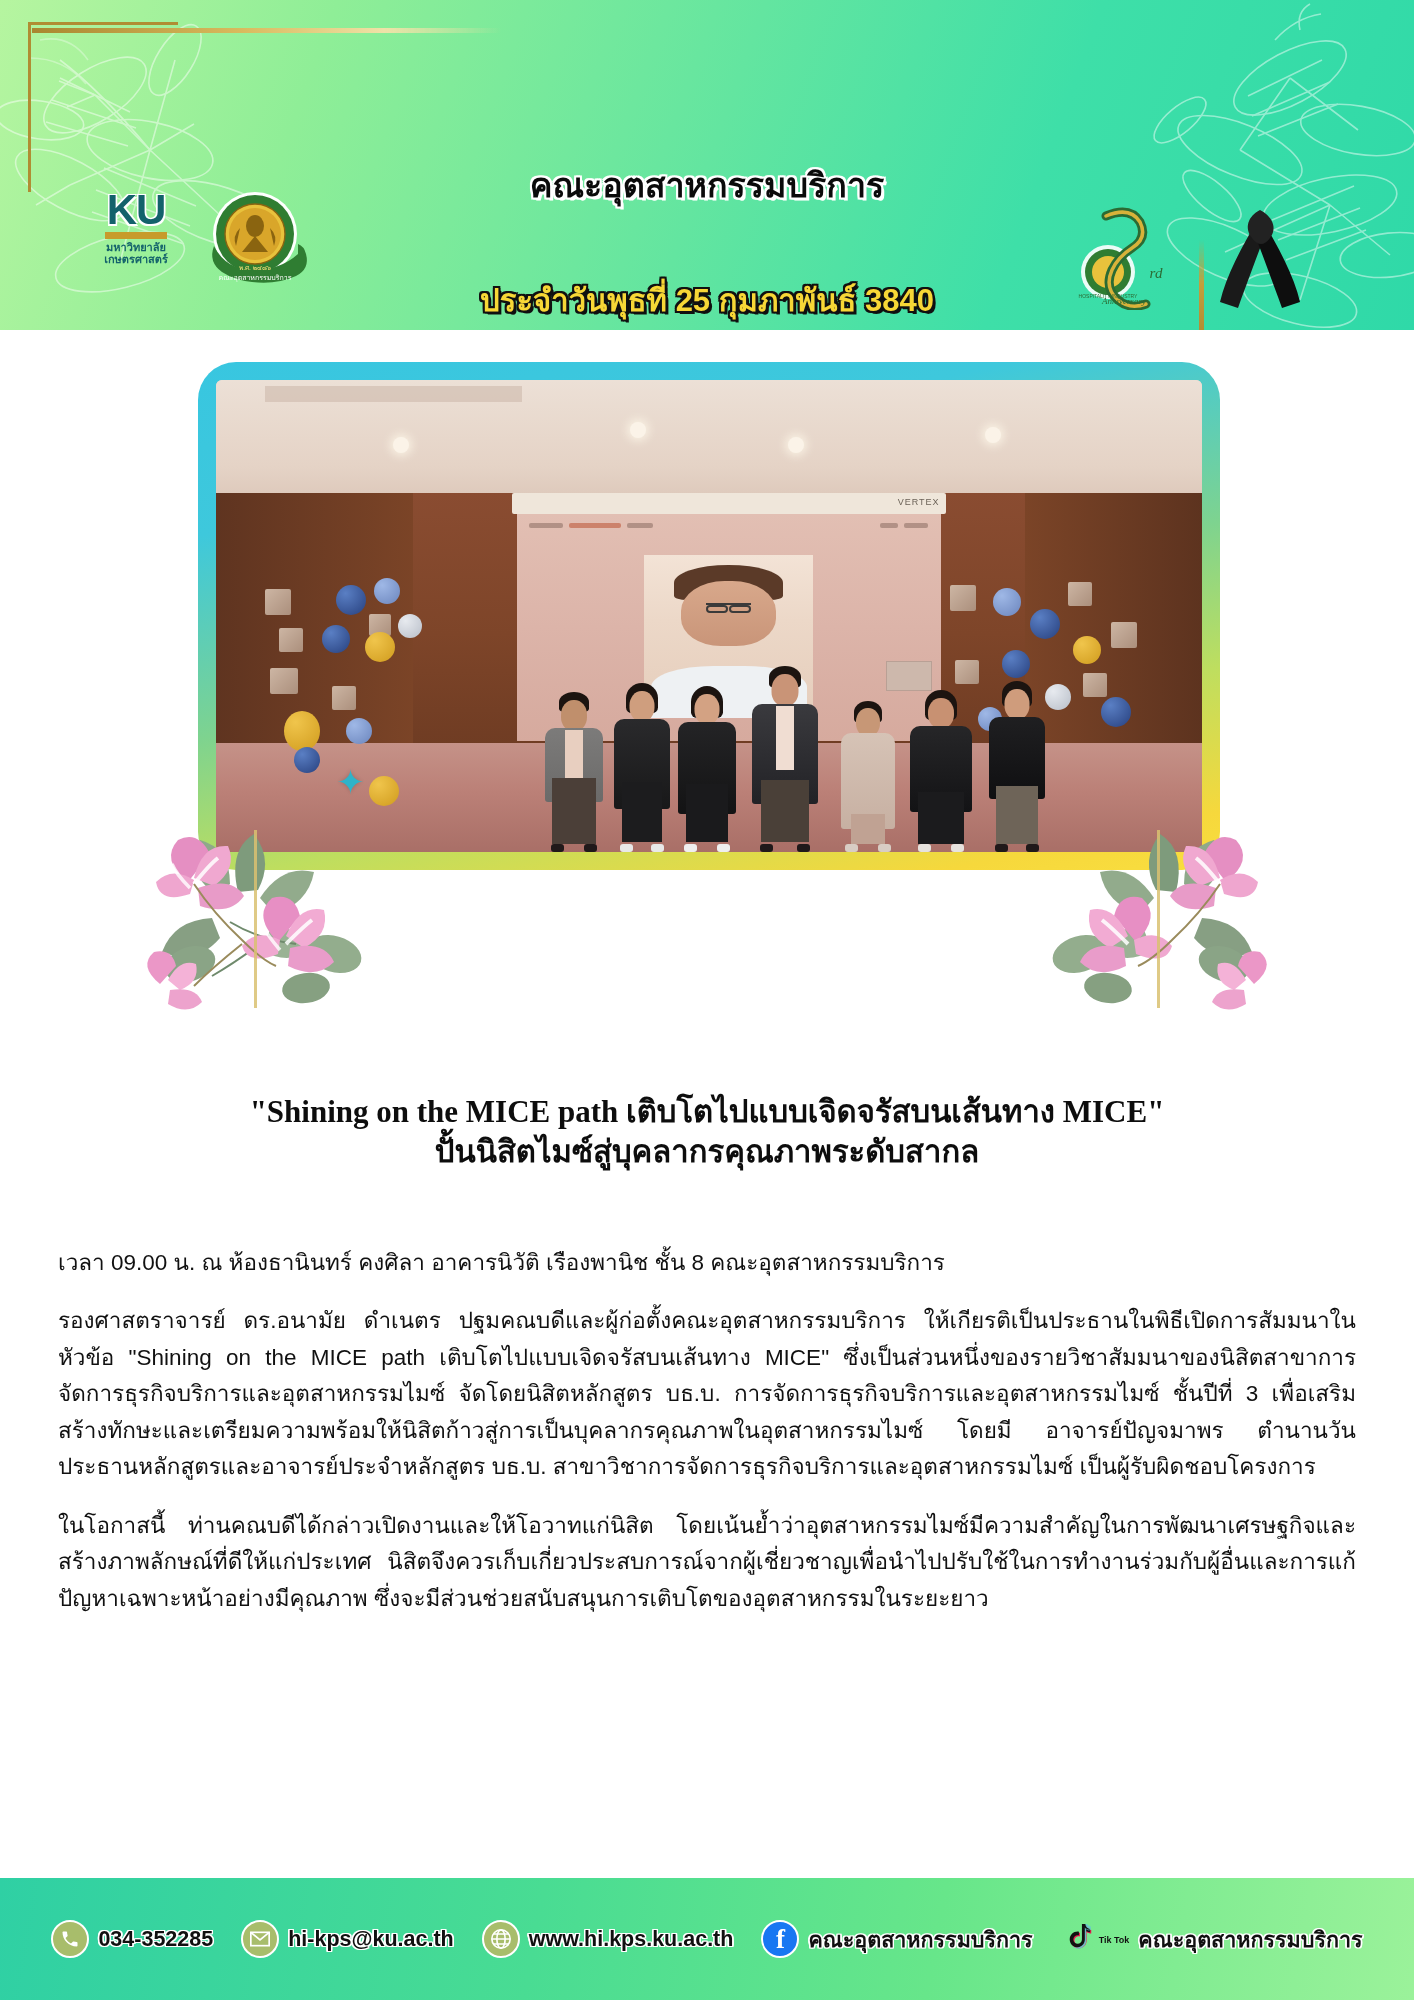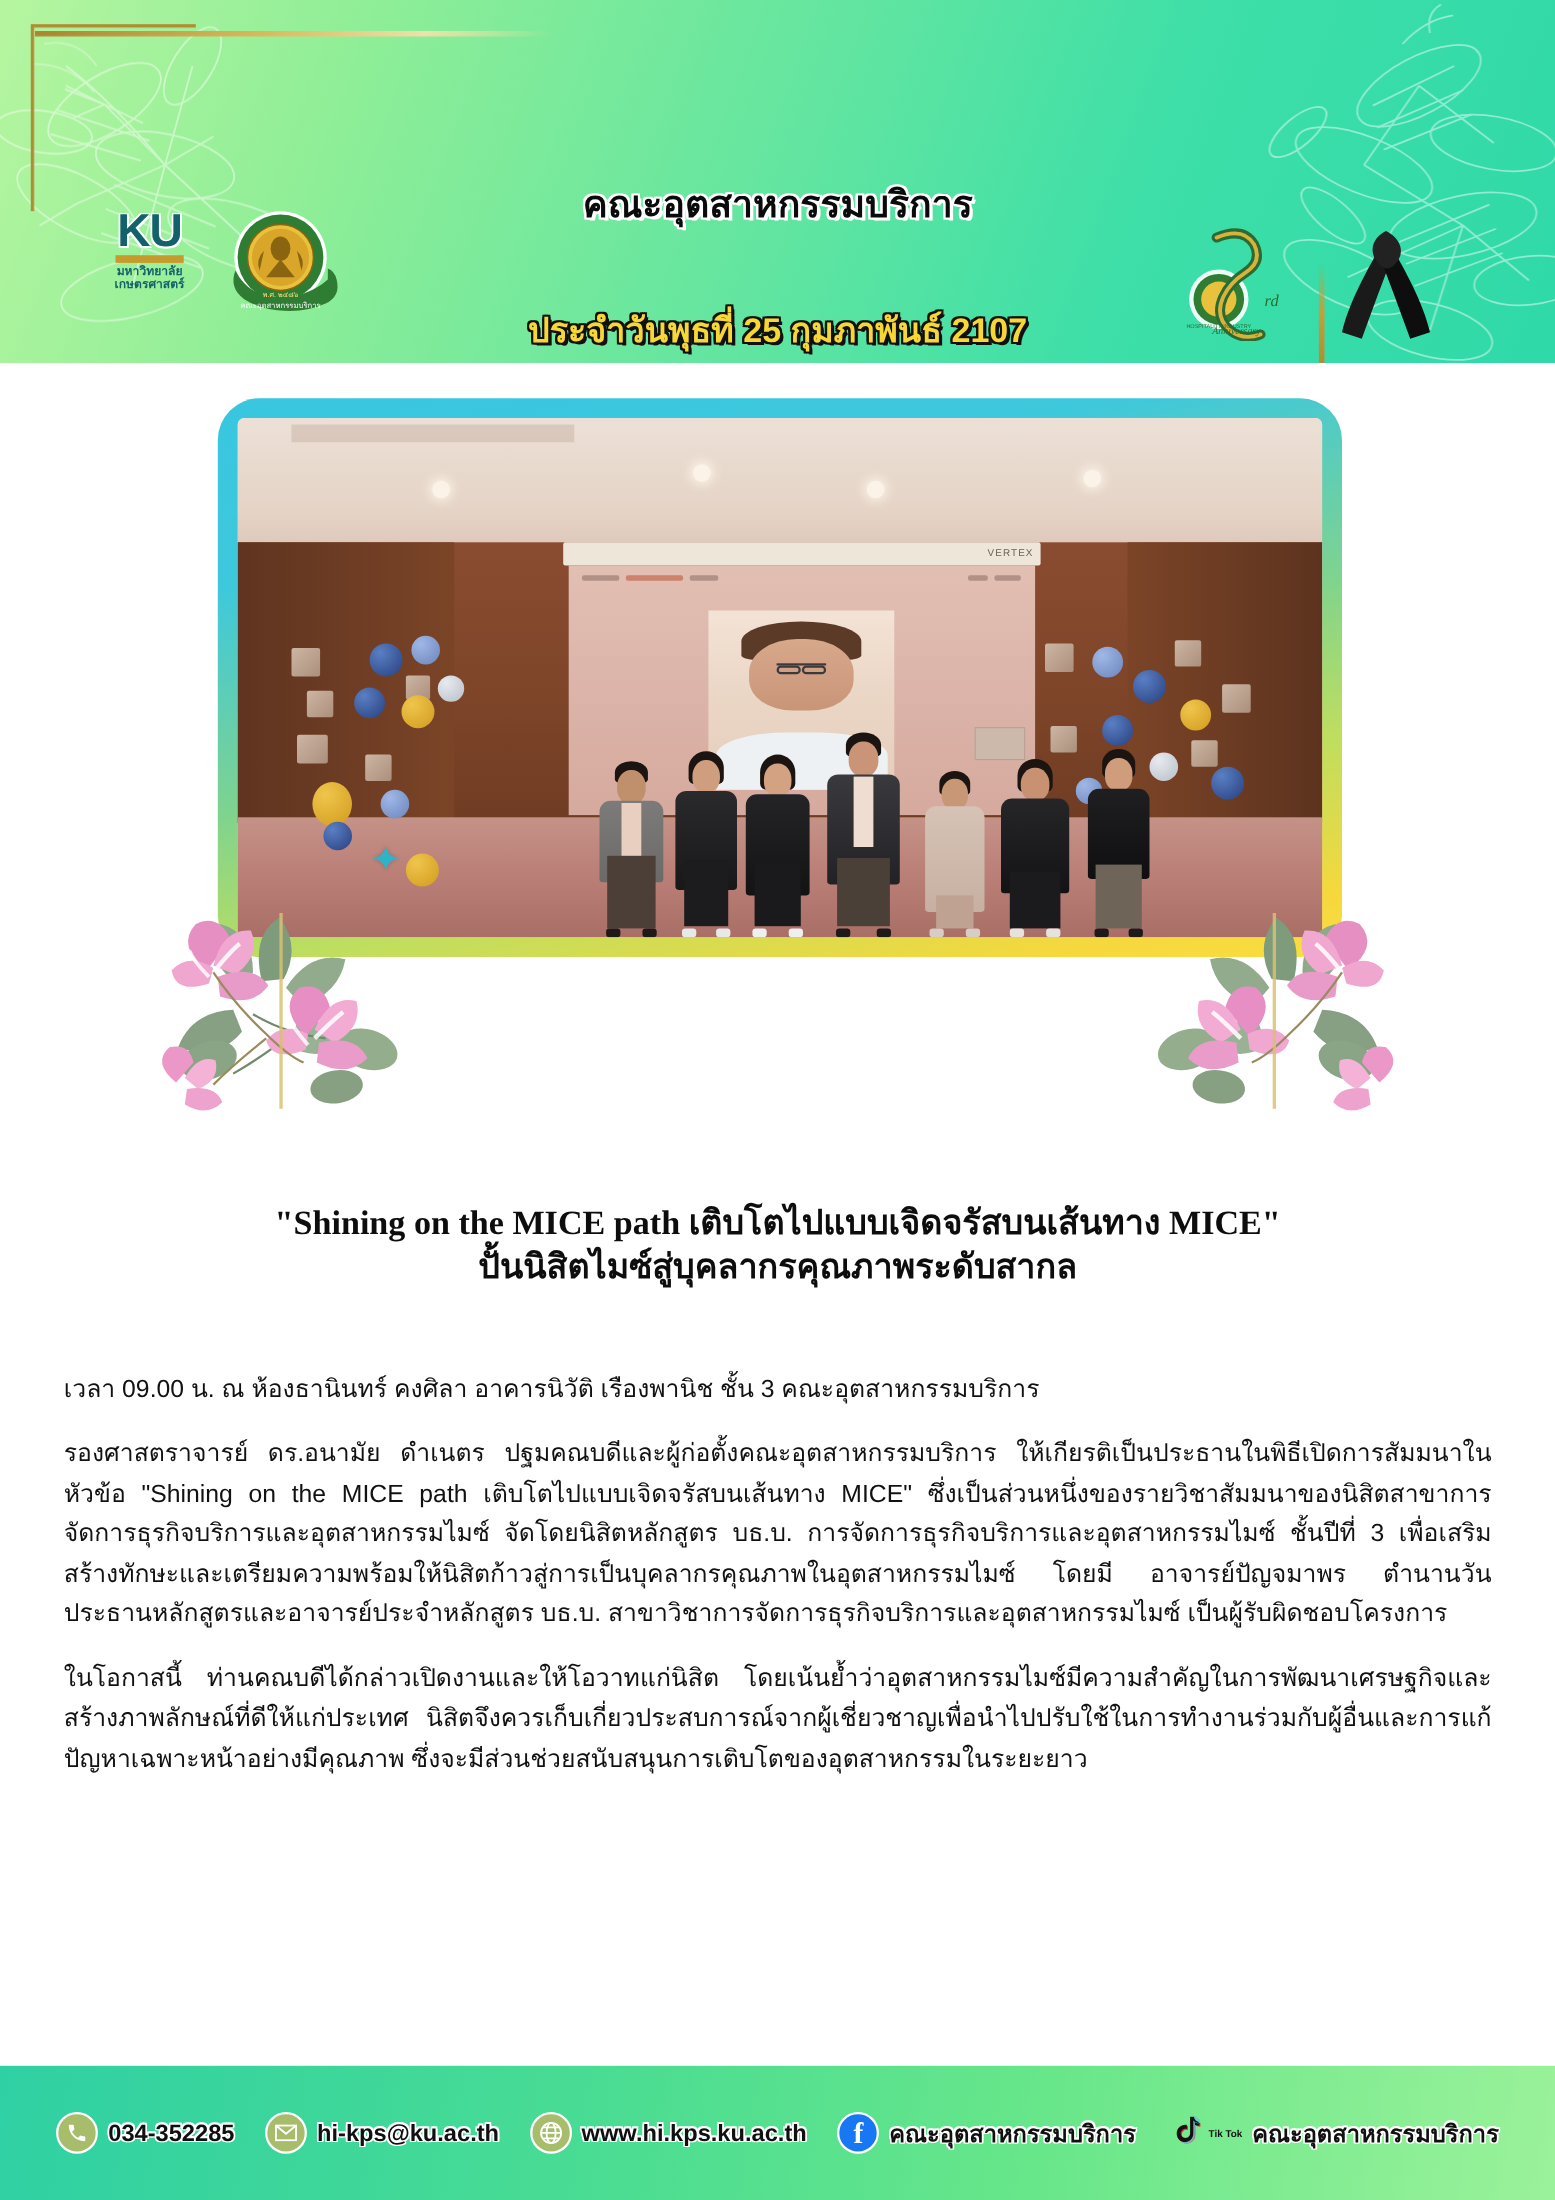--- a/index.html
+++ b/index.html
@@ -388,21 +388,21 @@
         <ellipse cx="1212" cy="196" rx="36" ry="14" transform="rotate(40 1212 196)"></ellipse>
         <ellipse cx="1180" cy="120" rx="32" ry="13" transform="rotate(-40 1180 120)"></ellipse>
       </g>
     </svg>
 
     <div class="gold-corner"></div>
     <div class="gold-top-line"></div>
     <div class="gold-right-line"></div>
 
     <div class="title-faculty">คณะอุตสาหกรรมบริการ</div>
-    <div class="title-date">ประจำวันพุธที่ 25 กุมภาพันธ์ 2107</div>
+    <div class="title-date">ประจำวันพุธที่ 25 กุมภาพันธ์ 3840</div>
 
     <div class="logo-ku">
       <div class="ku-letters">KU</div>
       <div class="ku-bar"></div>
       <div class="ku-th">มหาวิทยาลัย<br>เกษตรศาสตร์</div>
     </div>
 
     <svg class="logo-seal" viewBox="0 0 110 105">
       <circle cx="55" cy="46" r="42" fill="#ffffff"></circle>
       <circle cx="55" cy="46" r="39" fill="#2f7d32"></circle>
@@ -657,21 +657,21 @@
       <rect x="134" y="4" width="3" height="178" fill="#d9c171" opacity=".85"></rect>
     </g>
   </svg>
 
   <div class="headline">
     <div class="h-l2">"Shining on the MICE path เติบโตไปแบบเจิดจรัสบนเส้นทาง MICE"</div>
     <div class="h-l3">ปั้นนิสิตไมซ์สู่บุคลากรคุณภาพระดับสากล</div>
   </div>
 
   <div class="body-text">
-    <p class="no-justify">เวลา 09.00 น. ณ ห้องธานินทร์ คงศิลา อาคารนิวัติ เรืองพานิช ชั้น 3 คณะอุตสาหกรรมบริการ</p>
+    <p class="no-justify">เวลา 09.00 น. ณ ห้องธานินทร์ คงศิลา อาคารนิวัติ เรืองพานิช ชั้น 8 คณะอุตสาหกรรมบริการ</p>
     <p>รองศาสตราจารย์ ดร.อนามัย ดำเนตร ปฐมคณบดีและผู้ก่อตั้งคณะอุตสาหกรรมบริการ ให้เกียรติเป็นประธานในพิธีเปิดการสัมมนาในหัวข้อ "Shining on the MICE path เติบโตไปแบบเจิดจรัสบนเส้นทาง MICE" ซึ่งเป็นส่วนหนึ่งของรายวิชาสัมมนาของนิสิตสาขาการจัดการธุรกิจบริการและอุตสาหกรรมไมซ์ จัดโดยนิสิตหลักสูตร บธ.บ. การจัดการธุรกิจบริการและอุตสาหกรรมไมซ์ ชั้นปีที่ 3 เพื่อเสริมสร้างทักษะและเตรียมความพร้อมให้นิสิตก้าวสู่การเป็นบุคลากรคุณภาพในอุตสาหกรรมไมซ์ โดยมี อาจารย์ปัญจมาพร ตำนานวัน ประธานหลักสูตรและอาจารย์ประจำหลักสูตร บธ.บ. สาขาวิชาการจัดการธุรกิจบริการและอุตสาหกรรมไมซ์ เป็นผู้รับผิดชอบโครงการ</p>
     <p>ในโอกาสนี้ ท่านคณบดีได้กล่าวเปิดงานและให้โอวาทแก่นิสิต โดยเน้นย้ำว่าอุตสาหกรรมไมซ์มีความสำคัญในการพัฒนาเศรษฐกิจและสร้างภาพลักษณ์ที่ดีให้แก่ประเทศ นิสิตจึงควรเก็บเกี่ยวประสบการณ์จากผู้เชี่ยวชาญเพื่อนำไปปรับใช้ในการทำงานร่วมกับผู้อื่นและการแก้ปัญหาเฉพาะหน้าอย่างมีคุณภาพ ซึ่งจะมีส่วนช่วยสนับสนุนการเติบโตของอุตสาหกรรมในระยะยาว</p>
   </div>
 
   <div class="footer">
 
     <div class="f-item">
       <span class="f-ico olive">
         <svg width="20" height="20" viewBox="0 0 24 24" fill="#ffffff">
           <path d="M6.6 10.8c1.4 2.8 3.8 5.2 6.6 6.6l2.2-2.2c.3-.3.7-.4 1-.2 1.2.4 2.4.6 3.6.6.6 0 1 .4 1 1V20c0 .6-.4 1-1 1C10.7 21 3 13.3 3 4c0-.6.4-1 1-1h3.5c.6 0 1 .4 1 1 0 1.3.2 2.5.6 3.6.1.4 0 .8-.2 1l-2.3 2.2z"></path>

